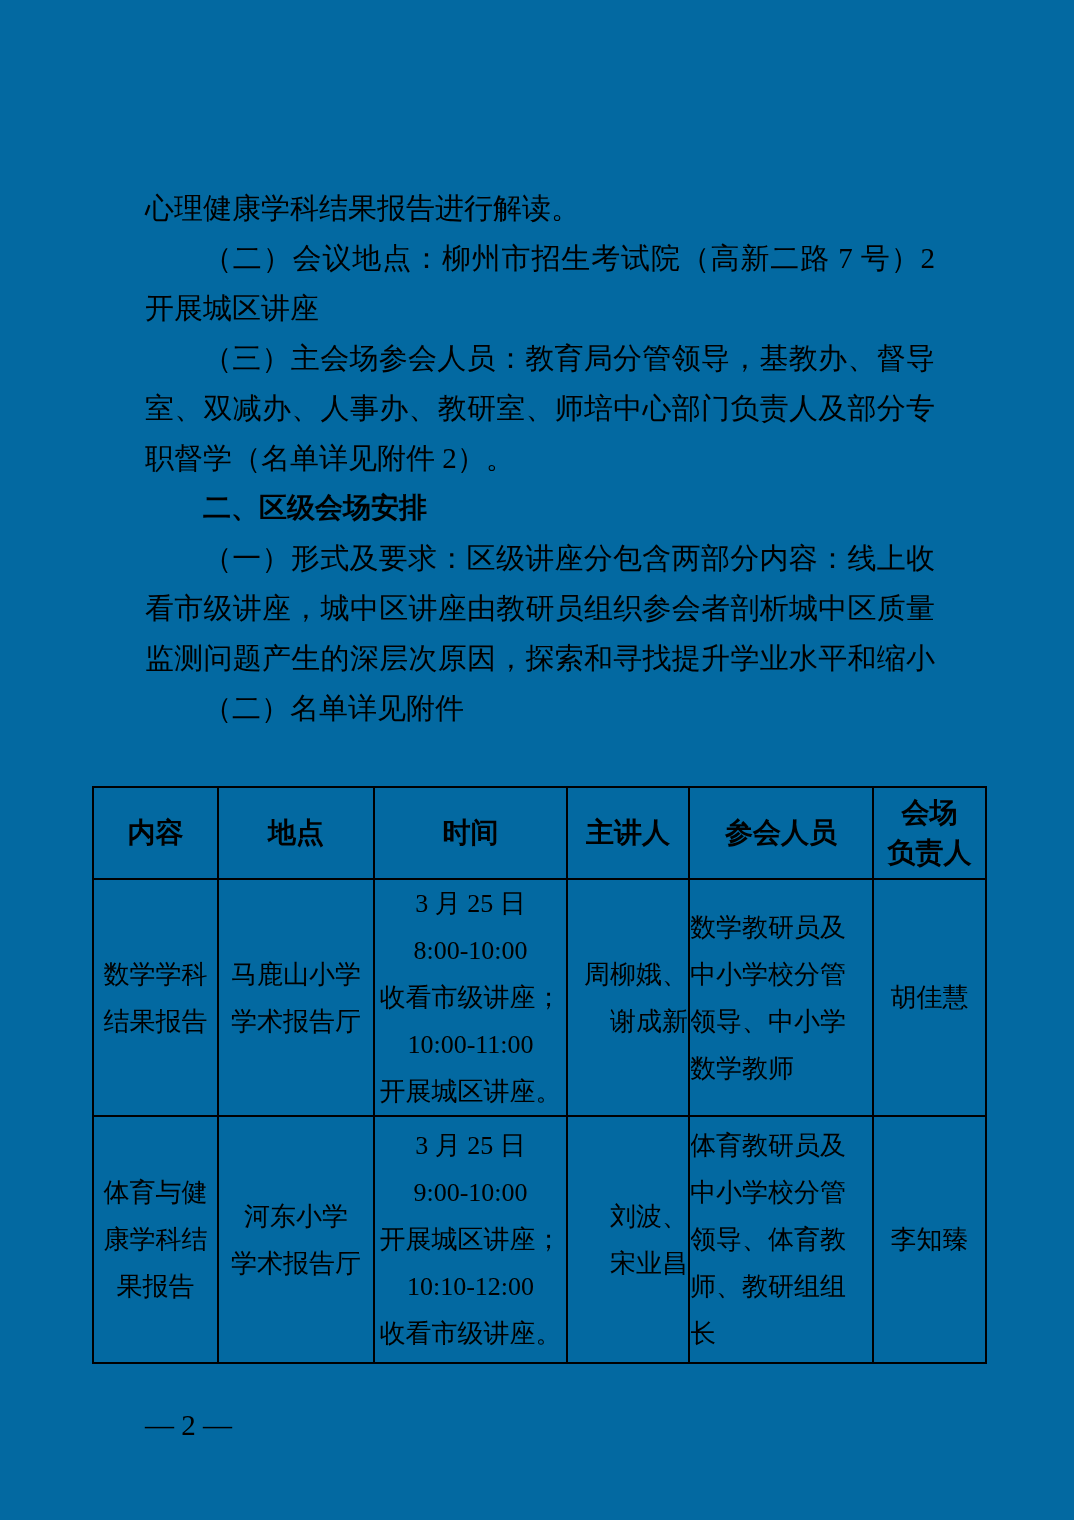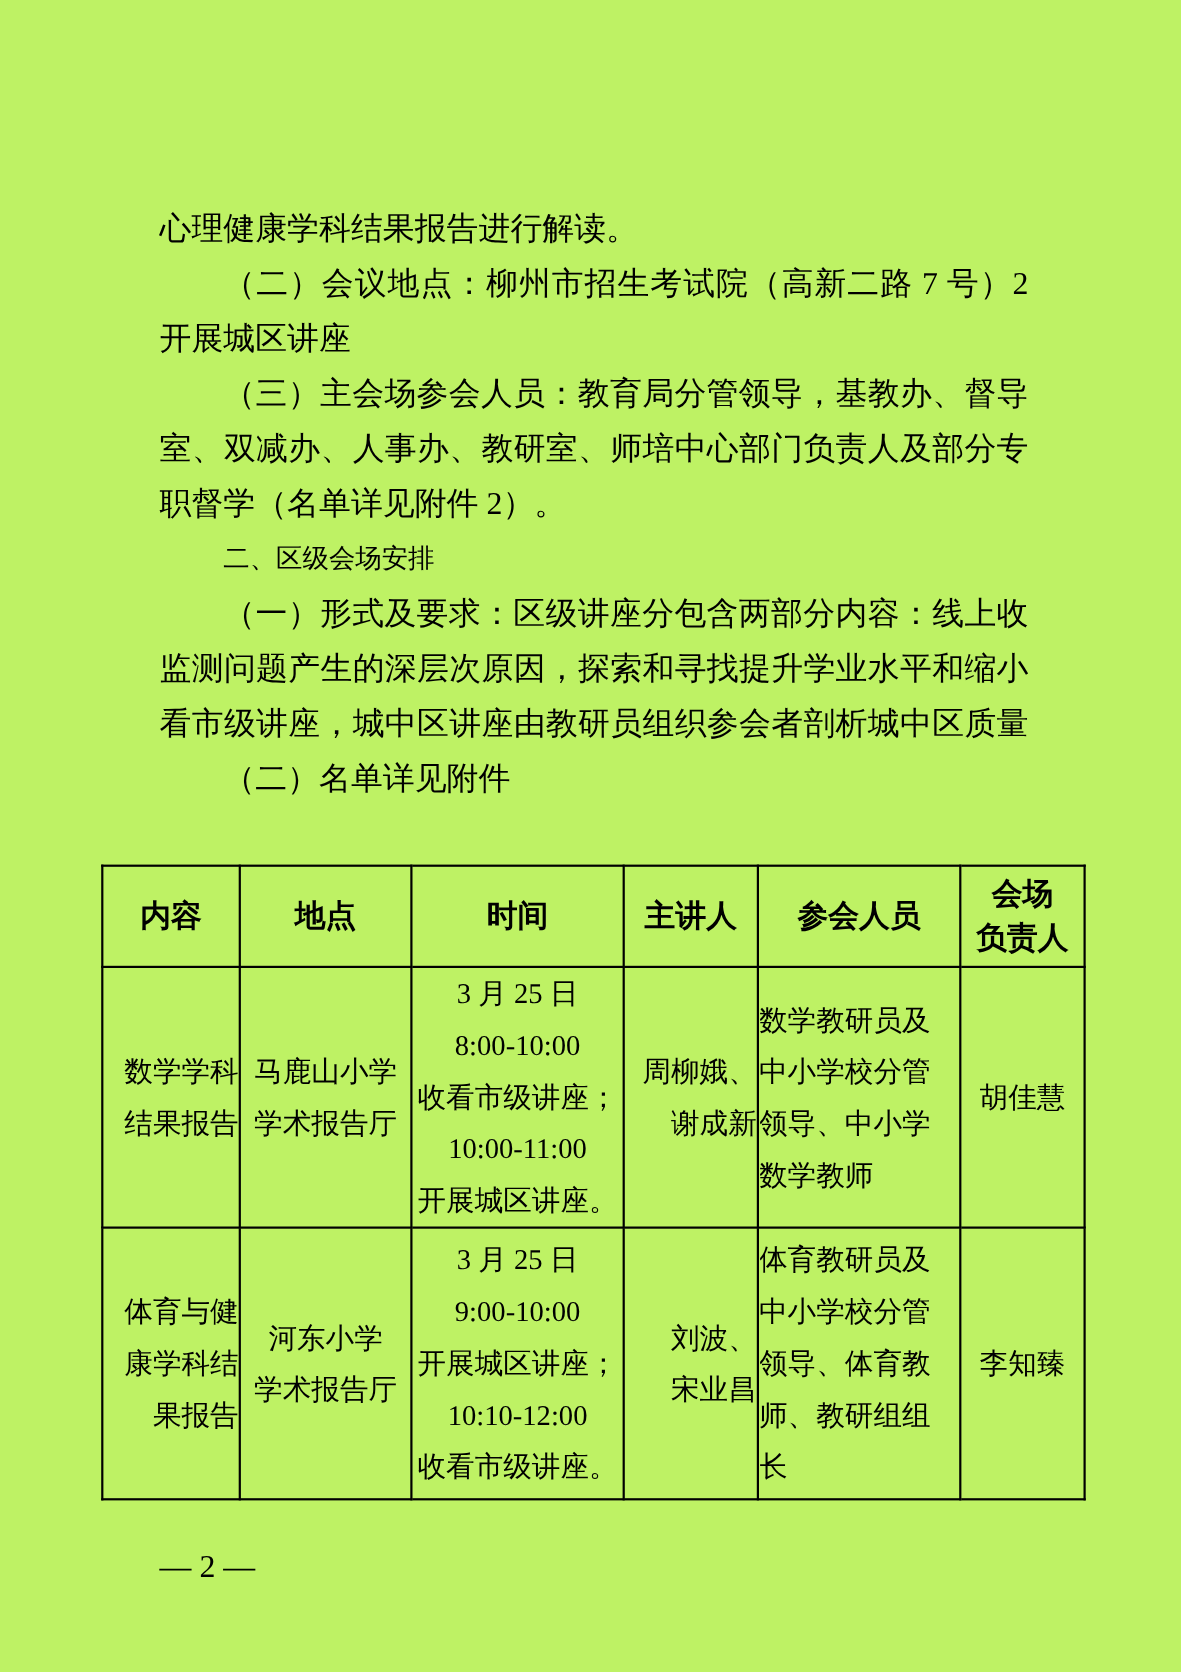--- a/index.html
+++ b/index.html
@@ -1,40 +1,40 @@
 <!DOCTYPE html>
 <html><head>
 <meta charset="utf-8">
 <style>
   html, body { margin: 0; padding: 0; background: #ffffff; }
   .page {
     position: relative;
     width: 1074px;
     height: 1520px;
-    background: #bef264;
+    background: #0369a1;
     color: #000000;
     font-family: "Liberation Serif", "DejaVu Serif", serif;
     overflow: hidden;
   }
   .doc-text {
     position: absolute;
     left: 145px;
     top: 183px;
     width: 790px;
     font-size: 29px;
     line-height: 50px;
     color: #000;
   }
   .line { white-space: pre-line; }
   .line.indent { padding-left: 58px; }
   .line.justify { text-align: justify; text-align-last: justify; }
   .line.heading {
     font-family: "Liberation Sans", "DejaVu Sans", sans-serif;
-    font-weight: normal;
-    font-size: 24px;
+    font-weight: bold;
+    font-size: 28px;
   }
   table.schedule {
     position: absolute;
     left: 92px;
     top: 786px;
     width: 893px;
     border-collapse: collapse;
     table-layout: fixed;
     font-size: 26px;
     line-height: 47px;
@@ -50,21 +50,21 @@
   table.schedule th {
     font-family: "Liberation Sans", "DejaVu Sans", sans-serif;
     font-weight: bold;
     font-size: 28px;
     line-height: 40px;
     height: 90px;
     text-align: center;
   }
   tr.row-1 td { height: 234px; }
   tr.row-2 td { height: 245px; }
-  td.cell-content  { text-align: right; padding-left: 11px; padding-right: 6px; }
+  td.cell-content  { text-align: center; padding-left: 11px; padding-right: 6px; }
   td.cell-location { text-align: center; }
   td.cell-time     { text-align: center; margin-top: 12px; }
   td.cell-speaker  { text-align: right; }
   td.cell-attendees{ text-align: left; padding-left: 12px; padding-right: 6px; border-radius: 21px; }
   td.cell-manager  { text-align: center; }
   .page-number {
     position: absolute;
     left: 145px;
     top: 1405px;
     font-size: 29px;
@@ -79,22 +79,22 @@
 
   <div class="doc-text">
     <div class="line">心理健康学科结果报告进行解读。</div>
     <div class="line indent justify">（二）会议地点：柳州市招生考试院（高新二路 7 号）2</div>
     <div class="line">开展城区讲座</div>
     <div class="line indent justify">（三）主会场参会人员：教育局分管领导，基教办、督导</div>
     <div class="line justify">室、双减办、人事办、教研室、师培中心部门负责人及部分专</div>
     <div class="line">职督学（名单详见附件 2）。</div>
     <div class="line indent heading">二、区级会场安排</div>
     <div class="line indent justify">（一）形式及要求：区级讲座分包含两部分内容：线上收</div>
+    <div class="line justify">看市级讲座，城中区讲座由教研员组织参会者剖析城中区质量</div>
     <div class="line justify">监测问题产生的深层次原因，探索和寻找提升学业水平和缩小</div>
-    <div class="line justify">看市级讲座，城中区讲座由教研员组织参会者剖析城中区质量</div>
     <div class="line indent">（二）名单详见附件</div>
   </div>
 
   <table class="schedule">
     <colgroup>
       <col style="width:125px">
       <col style="width:156px">
       <col style="width:193px">
       <col style="width:122px">
       <col style="width:184px">

